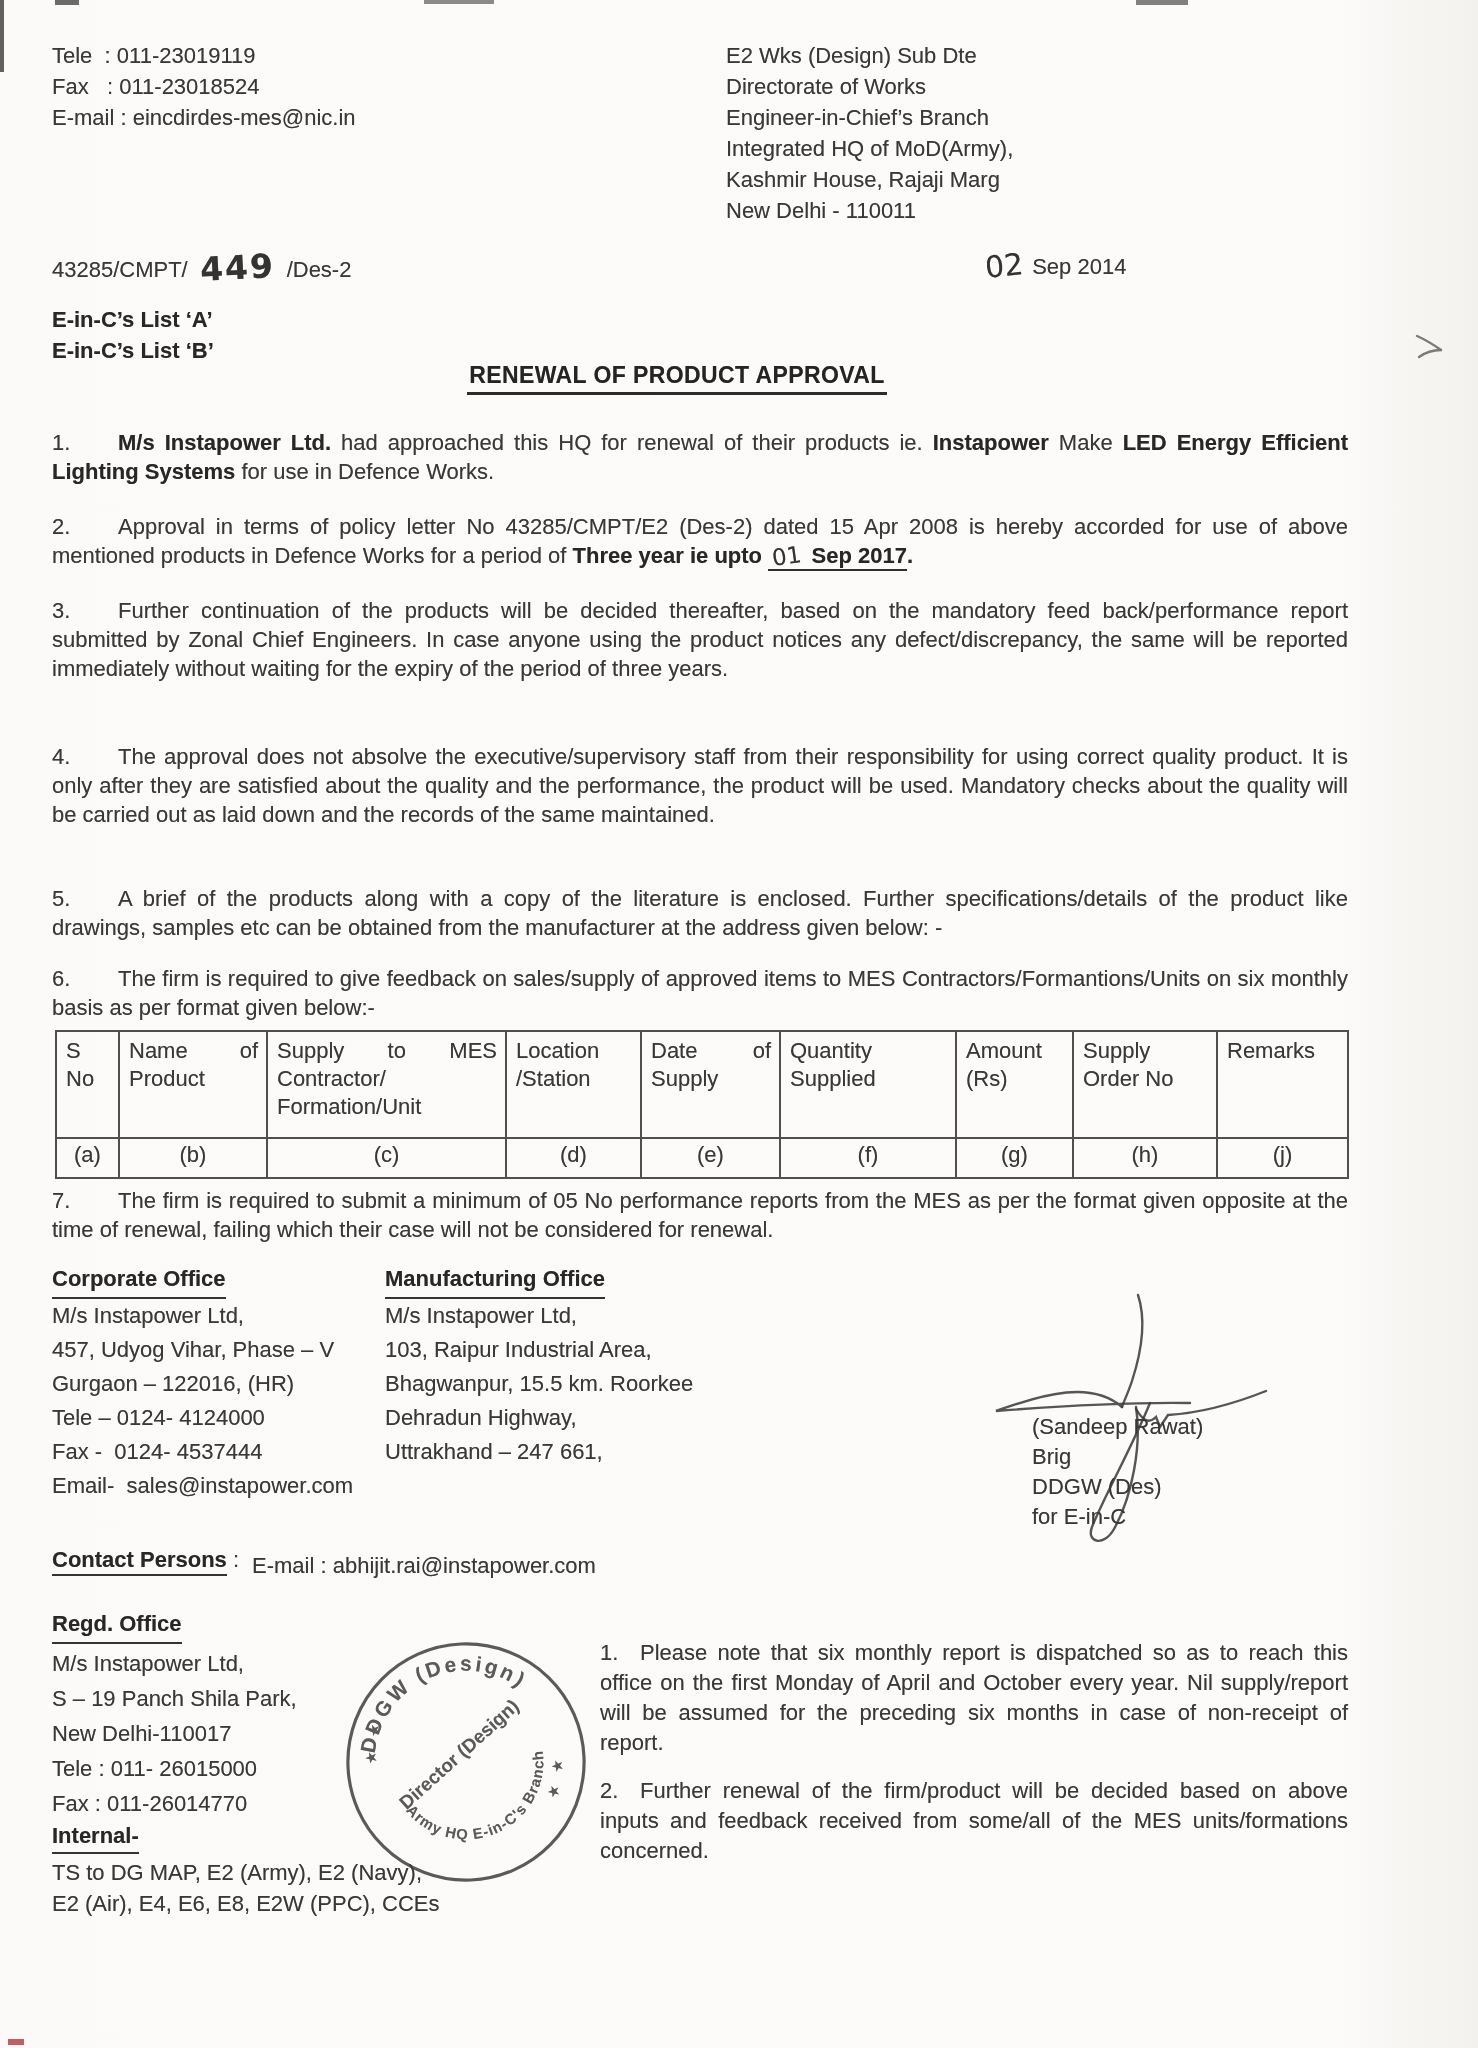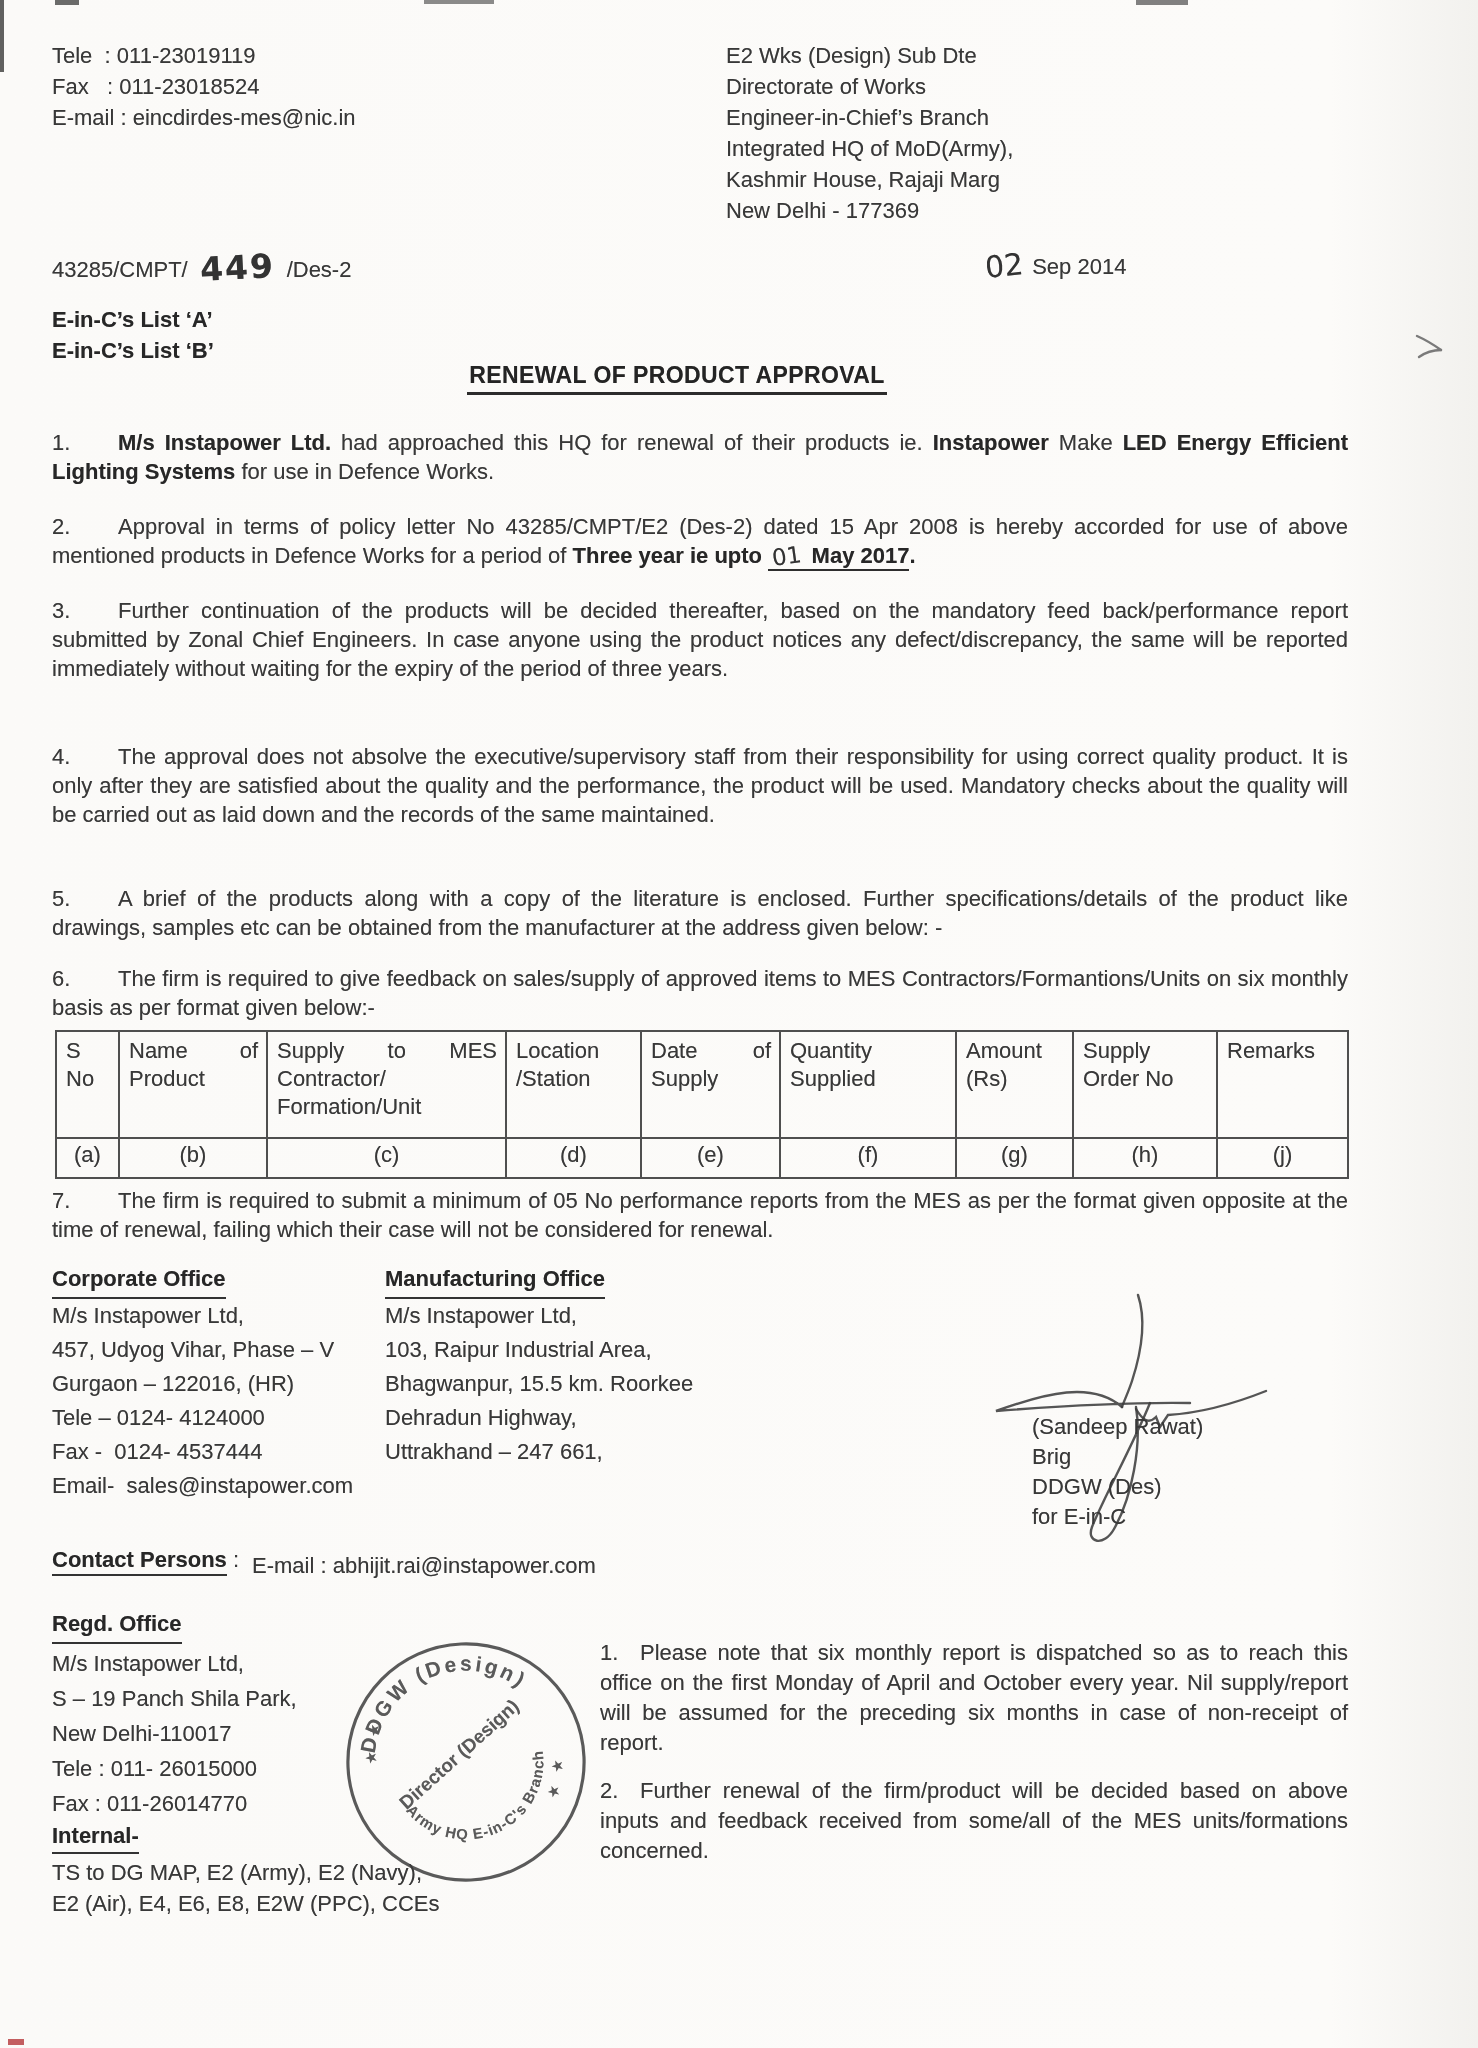--- a/index.html
+++ b/index.html
@@ -62,21 +62,21 @@
     <div class="pre">Tele  : 011-23019119</div>
     <div class="pre">Fax   : 011-23018524</div>
     <div class="pre">E-mail : eincdirdes-mes@nic.in</div>
   </div>
   <div class="abs lh31" style="left:726px;top:40px;">
     <div>E2 Wks (Design) Sub Dte</div>
     <div>Directorate of Works</div>
     <div>Engineer-in-Chief’s Branch</div>
     <div>Integrated HQ of MoD(Army),</div>
     <div>Kashmir House, Rajaji Marg</div>
-    <div>New Delhi - 177369</div>
+    <div>New Delhi - 110011</div>
   </div>
 
   <div class="abs" style="left:52px;top:246px;">
     <span>43285/CMPT/</span><span class="hw hw-ref">449</span><span>/Des-2</span>
   </div>
   <div class="abs" style="left:985px;top:246px;">
     <span class="hw hw-date">02</span><span>Sep 2014</span>
   </div>
 
   <div class="abs bold lh31" style="left:52px;top:304px;">
@@ -86,21 +86,21 @@
 
   <div class="abs" style="left:0;top:362px;width:1354px;text-align:center;">
     <span class="title">RENEWAL OF PRODUCT APPROVAL</span>
   </div>
 
   <div class="para" style="top:428px;">
     <span class="pnum">1.</span><span class="b">M/s Instapower Ltd.</span><span> had approached this HQ for renewal of their products ie. </span><span class="b">Instapower</span><span> Make </span><span class="b">LED Energy Efficient Lighting Systems</span><span> for use in Defence Works.</span>
   </div>
 
   <div class="para" style="top:512px;">
-    <span class="pnum">2.</span><span>Approval in terms of policy letter No 43285/CMPT/E2 (Des-2) dated 15 Apr 2008 is hereby accorded for use of above mentioned products in Defence Works  for a period of </span><span class="b">Three year ie upto </span><span class="u2"><span class="hw hw-d2">01</span><span class="b"> May 2017</span></span><span class="b">.</span>
+    <span class="pnum">2.</span><span>Approval in terms of policy letter No 43285/CMPT/E2 (Des-2) dated 15 Apr 2008 is hereby accorded for use of above mentioned products in Defence Works  for a period of </span><span class="b">Three year ie upto </span><span class="u2"><span class="hw hw-d2">01</span><span class="b"> Sep 2017</span></span><span class="b">.</span>
   </div>
 
   <div class="para" style="top:596px;">
     <span class="pnum">3.</span><span>Further continuation of the products will be decided thereafter, based on the mandatory feed back/performance report submitted by Zonal Chief Engineers. In case anyone using the product notices any defect/discrepancy, the same will be reported immediately without waiting for the expiry of the period of three years.</span>
   </div>
 
   <div class="para" style="top:742px;">
     <span class="pnum">4.</span><span>The approval does not absolve the executive/supervisory staff from their responsibility for using correct quality product. It is only after they are satisfied about the quality and the performance, the product will be used. Mandatory checks about the quality will be carried out as laid down and the records of the same maintained.</span>
   </div>
 

